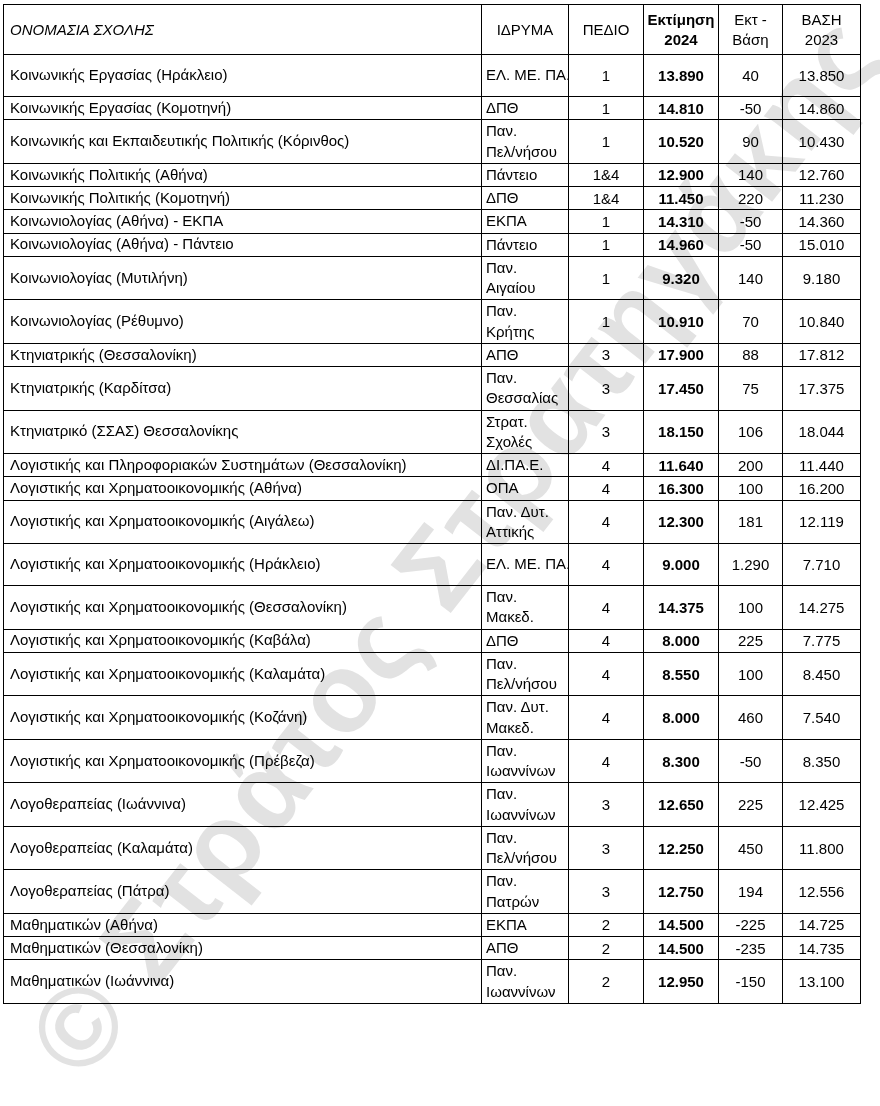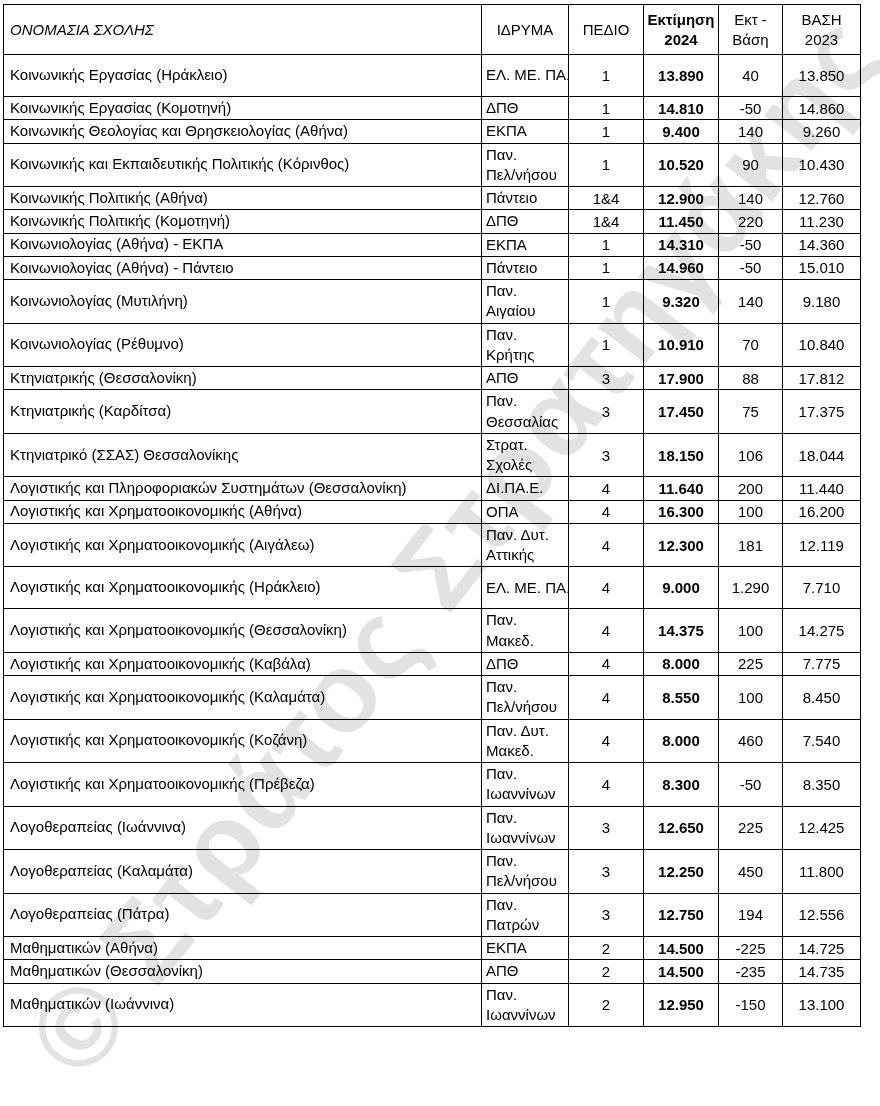--- a/index.html
+++ b/index.html
@@ -119,28 +119,20 @@
         <td class="c-base2023">13.850</td>
       </tr>
       <tr style="height: 22px;">
         <td class="c-name">Κοινωνικής Εργασίας (Κομοτηνή)</td>
         <td class="c-institution">ΔΠΘ</td>
         <td class="c-field">1</td>
         <td class="c-est2024">14.810</td>
         <td class="c-diff">-50</td>
         <td class="c-base2023">14.860</td>
       </tr>
-      <tr style="height: 22px;">
-        <td class="c-name">Κοινωνικής Θεολογίας και Θρησκειολογίας (Αθήνα)</td>
-        <td class="c-institution">ΕΚΠΑ</td>
-        <td class="c-field">1</td>
-        <td class="c-est2024">9.400</td>
-        <td class="c-diff">140</td>
-        <td class="c-base2023">9.260</td>
-      </tr>
       <tr style="height: 43px;">
         <td class="c-name">Κοινωνικής και Εκπαιδευτικής Πολιτικής (Κόρινθος)</td>
         <td class="c-institution">Παν.
 Πελ/νήσου</td>
         <td class="c-field">1</td>
         <td class="c-est2024">10.520</td>
         <td class="c-diff">90</td>
         <td class="c-base2023">10.430</td>
       </tr>
       <tr style="height: 22px;">

